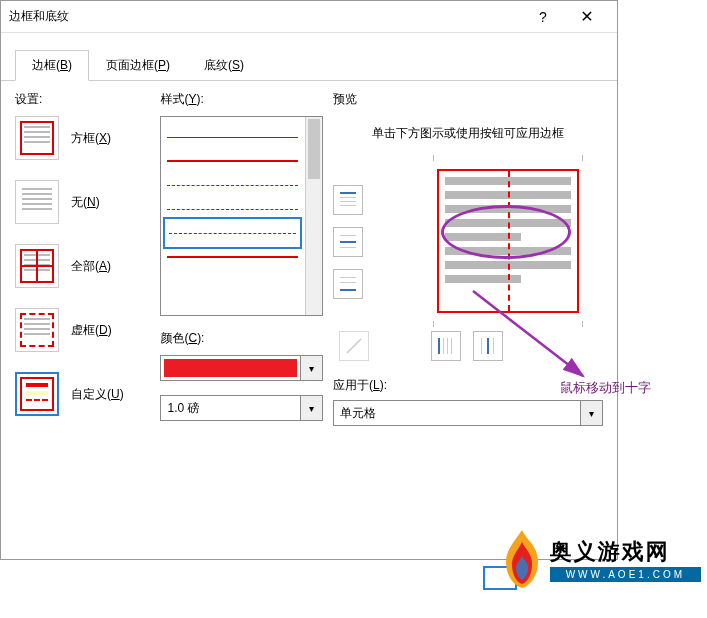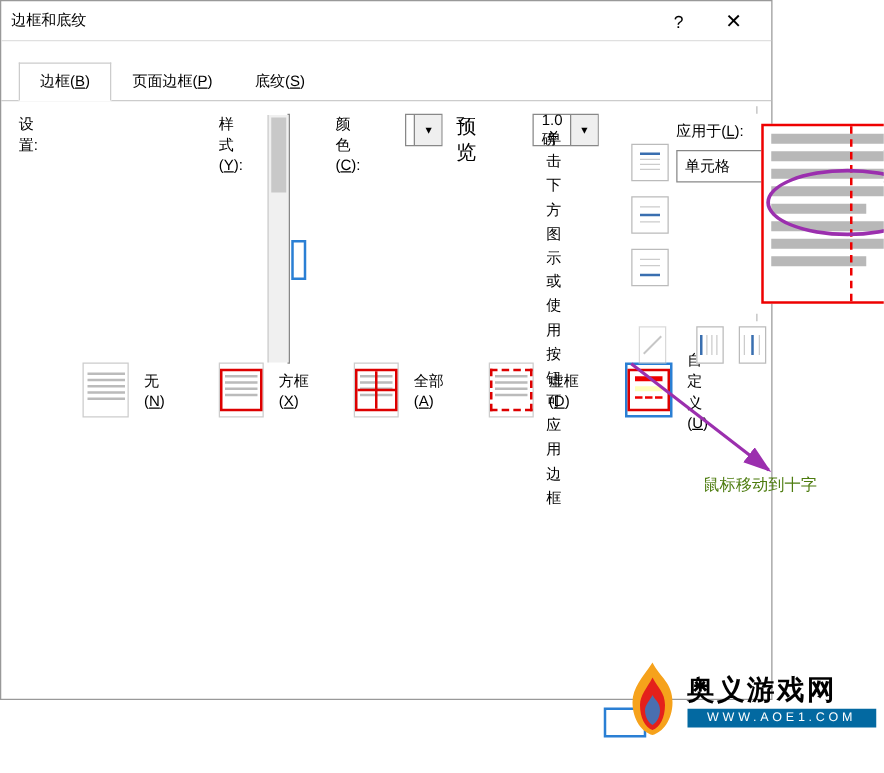--- a/index.html
+++ b/index.html
@@ -10,21 +10,21 @@
 .titlebar .title { flex: 1; font-size: 12px; }
 .titlebar .tbtn { width: 44px; height: 30px; display: flex; align-items: center; justify-content: center; font-size: 14px; cursor: default; }
 .titlebar .close { font-size: 16px; }
 
 .tabs { display: flex; padding: 16px 14px 0 14px; border-bottom: 1px solid #ccc; }
 .tab { padding: 6px 16px; font-size: 12px; border: 1px solid transparent; cursor: default; position: relative; top: 1px; }
 .tab.active { border: 1px solid #ccc; border-bottom: 1px solid #fff; background: #fff; }
 .tab .ul { text-decoration: underline; }
 
 .body { display: flex; padding: 10px 14px 14px 14px; gap: 10px; height: calc(100% - 32px - 40px); }
-.col { display: flex; flex-direction: row; gap: 36px; }
+.col { display: flex; flex-direction: column; }
 .col.settings { width: 150px; }
 .col.style { width: 180px; }
 .col.preview { flex: 1; position: relative; }
 
 .sect-label { font-size: 12px; margin-bottom: 8px; }
 .sect-label .ul { text-decoration: underline; }
 
 .setting-item { display: flex; align-items: center; gap: 12px; margin-bottom: 20px; cursor: default; }
 .setting-icon { width: 44px; height: 44px; border: 1px solid #ccc; background: #fff; display: flex; align-items: center; justify-content: center; }
 .setting-icon.sel { border: 2px solid #2a7fd4; }
@@ -57,42 +57,42 @@
 .l.dashed2 { border-top:1.5px dashed #d00; }
 .sline.selected { outline:2px solid #2a7fd4; outline-offset:2px; padding:0 2px; }
 .l.dashed3 { border-top:1px dashed #d00; }
 .l.sep { border-top:2px solid #d00; }
 
 .combo { display:flex; border:1px solid #888; height:26px; background:#fff; }
 .combo .val { flex:1; display:flex; align-items:center; padding:0 6px; font-size:12px; }
 .combo .arrow { width:22px; border-left:1px solid #888; display:flex; align-items:center; justify-content:center; background:#efefef; font-size:10px; }
 .color-swatch { flex:1; margin:3px; background:#ec1c24; }
 
-.preview-head { font-size:16px; margin-bottom:6px; }
+.preview-head { font-size:12px; margin-bottom:6px; }
 .preview-hint { font-size:12px; text-align:center; margin: 10px 20px 18px; line-height:1.6; }
 
 .preview-area { position: relative; height: 210px; }
 .pv-canvas { position:absolute; left:90px; top:0; width:170px; height:160px; }
 .pv-tick { position:absolute; background:#bbb; }
 .pv-inner { position:absolute; left:14px; top:8px; right:14px; bottom:8px; border:2px solid #e00; background:#fff; }
 .pv-inner::before { content:""; position:absolute; left:50%; top:0; bottom:0; border-left:2px dashed #e00; }
 .pv-inner .row { height:8px; background:#b8b8b8; margin:6px 6px; }
 .pv-inner .row.short { width:55%; }
 .pv-ellipse { position:absolute; left:18px; top:44px; width:130px; height:54px; border:3px solid #9b2fae; border-radius:50%; pointer-events:none; }
 
 .pv-sidebtns { position:absolute; left:0; top:24px; display:flex; flex-direction:column; gap:12px; }
 .pv-bottombtns { position:absolute; left:0; right:0; top:170px; display:flex; gap:12px; padding-left:6px; }
 .pbtn { width:30px; height:30px; border:1px solid #bbb; background:#fff; display:flex; align-items:center; justify-content:center; }
 .pbtn.disabled { opacity:0.55; }
 .pbtn svg { width:20px; height:20px; }
 
 .apply-row { margin-top: 6px; }
 .apply-row .sect-label { margin-bottom:6px; }
 
-.annot { position:absolute; color:#4d7c0f; font-size:13px; text-align:center; line-height:1.4; pointer-events:none; }
+.annot { position:absolute; color:#701a75; font-size:13px; text-align:right; line-height:1.4; pointer-events:none; }
 .arrow-svg { position:absolute; pointer-events:none; }
 
 .watermark { position:absolute; right:6px; bottom:28px; display:flex; align-items:center; gap:4px; }
 .wm-flame { width:48px; height:62px; }
 .wm-txt { display:flex; flex-direction:column; }
 .wm-cn { font-size:22px; font-weight:700; font-family:"SimHei","Microsoft YaHei"; letter-spacing:2px; }
 .wm-en { background:#0369a1; color:#fff; font-size:10px; padding:2px 16px; letter-spacing:3px; display:inline-block; }
 
 .footer-btn { position:absolute; right:190px; bottom:28px; width:34px; height:24px; border:2px solid #2a7fd4; }
 </style>
@@ -118,45 +118,45 @@
     </div>
   </div>
 
   <div class="body">
 
     <div class="col settings">
       <div class="sect-label">设置:</div>
 
       <div class="setting-item">
         <div class="setting-icon">
+            <div class="gi box">
+              <div class="lines">
+                <span></span>
+                <span></span>
+                <span></span>
+                <span></span>
+              </div>
+            </div>
+          </div>
+        <div class="setting-label"><span>方框(</span><span class="ul">X</span><span>)</span></div>
+      </div>
+
+      <div class="setting-item">
+        <div class="setting-icon">
             <div class="gi">
               <div class="lines">
                 <span></span>
                 <span></span>
                 <span></span>
                 <span></span>
                 <span></span>
               </div>
             </div>
           </div>
         <div class="setting-label"><span>无(</span><span class="ul">N</span><span>)</span></div>
-      </div>
-
-      <div class="setting-item">
-        <div class="setting-icon">
-            <div class="gi box">
-              <div class="lines">
-                <span></span>
-                <span></span>
-                <span></span>
-                <span></span>
-              </div>
-            </div>
-          </div>
-        <div class="setting-label"><span>方框(</span><span class="ul">X</span><span>)</span></div>
       </div>
 
       <div class="setting-item">
         <div class="setting-icon">
             <div class="gi all">
               <div class="lines">
                 <span></span>
                 <span></span>
                 <span></span>
                 <span></span>

